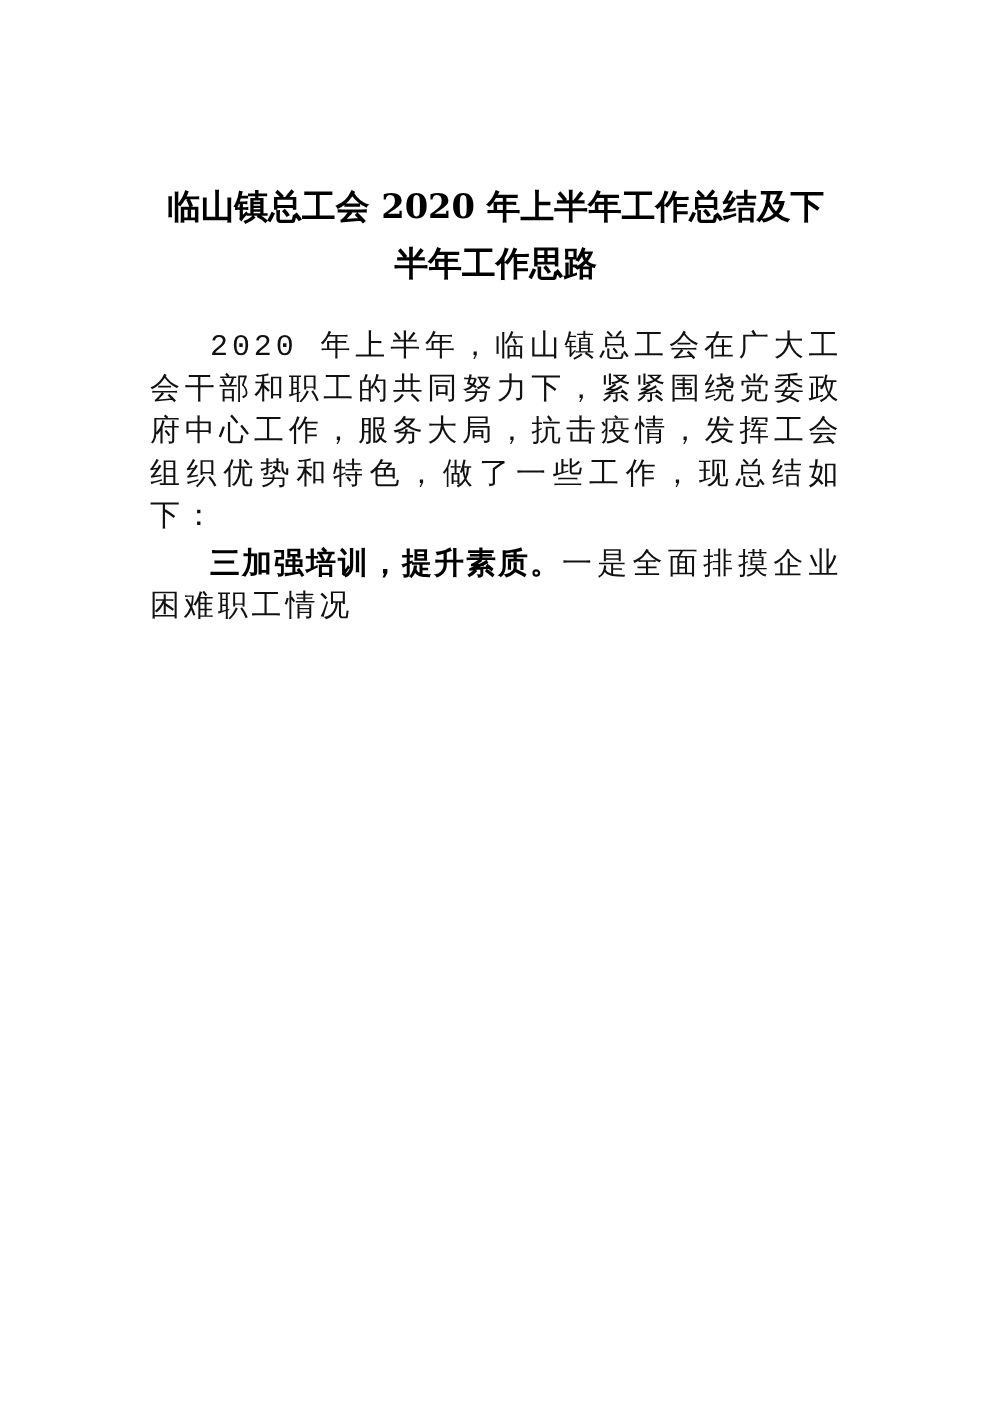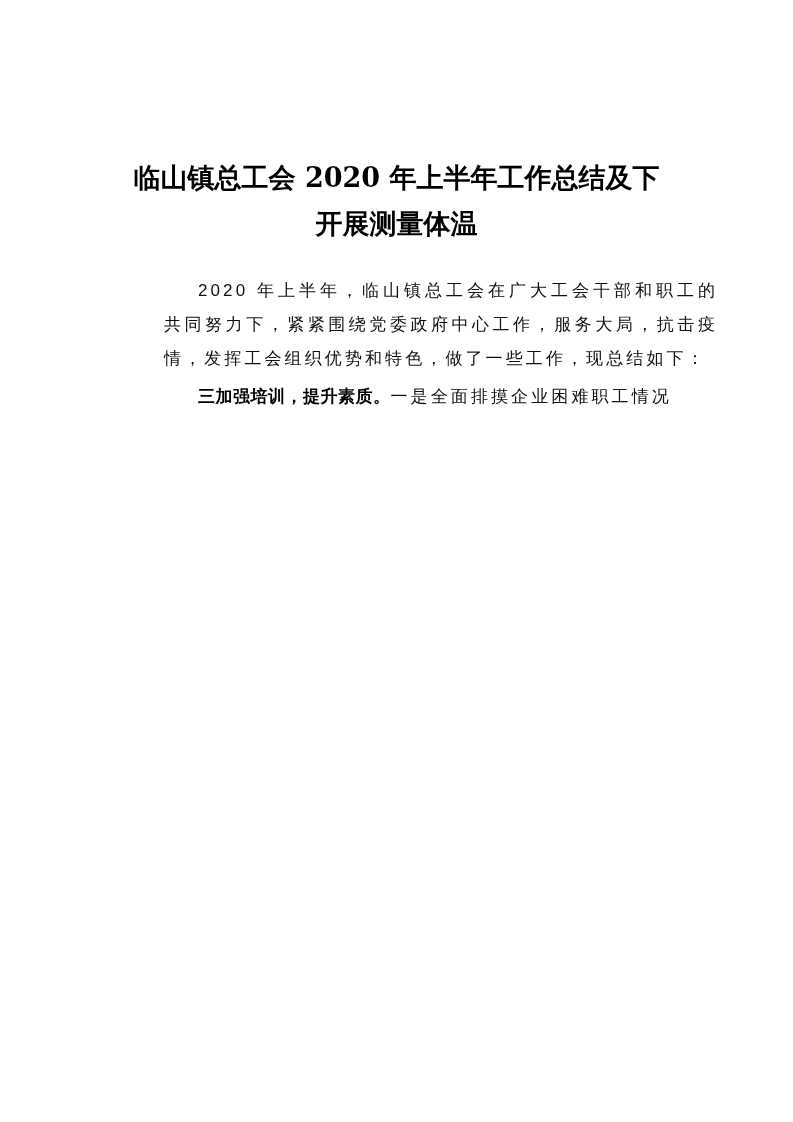--- a/index.html
+++ b/index.html
@@ -1,38 +1,38 @@
 <!DOCTYPE html>
 <html><head>
 <meta charset="utf-8">
 <style>
   html, body { margin: 0; padding: 0; background: #ffffff; }
   body { width: 793px; height: 1122px; position: relative; overflow: hidden; }
-  .page { position: absolute; left: 0; top: 15px; width: 793px; height: 885px; background: #fff; }
+  .page { position: absolute; left: 0; top: 3px; width: 793px; height: 885px; background: #fff; }
   .title {
     position: absolute; left: 100px; top: 140px; width: 593px;
     text-align: center; font-family: "DejaVu Serif", "Liberation Serif", serif;
     font-weight: bold; font-size: 27px; line-height: 46px; color: #000;
   }
   .body {
     position: absolute; left: 120px; top: 259px; width: 554px;
-    font-family: Liberation Sans, sans-serif;
-    font-size: 17px; line-height: 34px; color: #111;
-    text-align: justify; letter-spacing: 3.1px; margin-left: 44px;
+    font-family: Liberation Mono, monospace;
+    font-size: 24px; line-height: 34px; color: #111;
+    text-align: justify; letter-spacing: 3.1px;
   }
   .para { margin: 0; text-indent: 2em; }
   .head { font-weight: bold; letter-spacing: 0.5px; color: #000; }
 </style>
 </head>
 <body>
 
 <div class="page">
   <div class="title">
     <div>临山镇总工会 2020 年上半年工作总结及下</div>
-    <div>开展测量体温</div>
+    <div>半年工作思路</div>
   </div>
 
   <div class="body">
     <p class="para">2020 年上半年，临山镇总工会在广大工会干部和职工的共同努力下，紧紧围绕党委政府中心工作，服务大局，抗击疫情，发挥工会组织优势和特色，做了一些工作，现总结如下：</p>
 
 
 
     <p class="para" style="margin-top:4px;"><span class="head">三加强培训，提升素质。</span><span>一是全面排摸企业困难职工情况</span></p>
   </div>
 </div>

